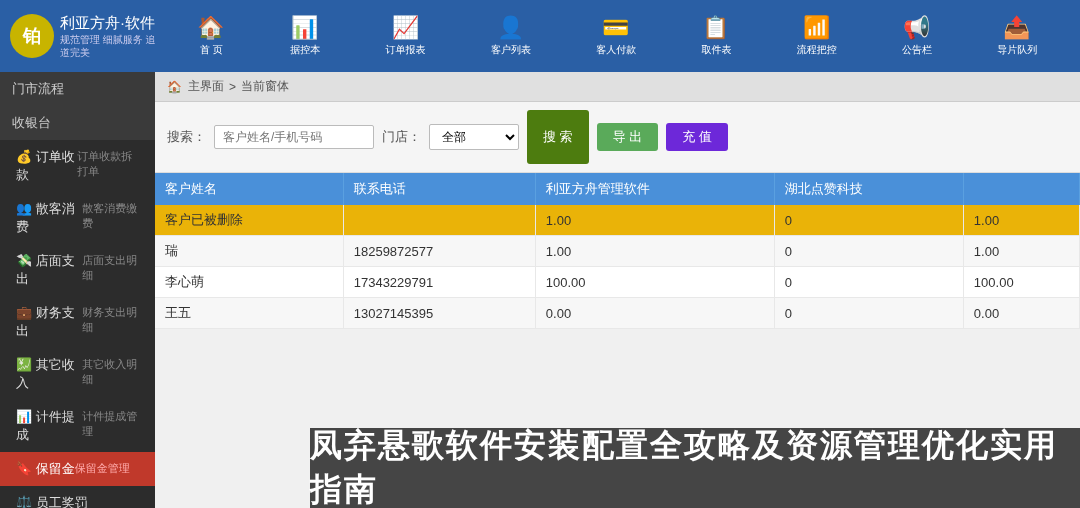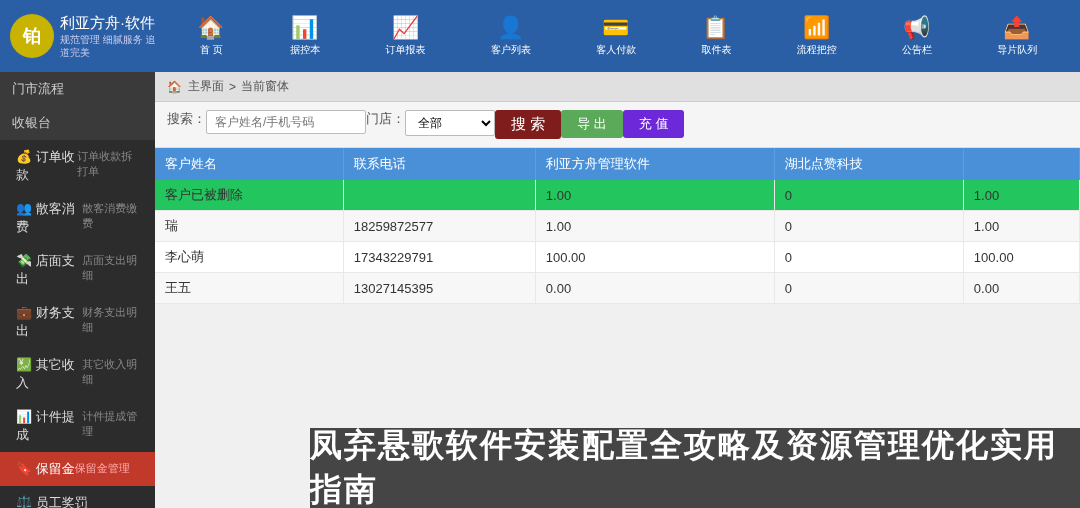--- a/index.html
+++ b/index.html
@@ -111,21 +111,22 @@
       border-bottom: 1px solid #ccc;
     }
     .breadcrumb .home-icon { margin-right: 6px; }
     .breadcrumb .sep { margin: 0 5px; }
 
     
     .search-bar {
       background: #f5f5f5;
       padding: 8px 12px;
       display: flex;
-      align-items: flex-start;
+      align-items: center;
+      gap: 8px;
       border-bottom: 1px solid #ddd;
     }
     .search-label { font-size: 13px; color: #555; }
     .search-input {
       border: 1px solid #bbb;
       padding: 4px 8px;
       font-size: 12px;
       width: 160px;
       color: #000000;
       border-radius: 2px;
@@ -133,27 +134,27 @@
     .store-label { font-size: 13px; color: #555; }
     .store-select {
       border: 1px solid #bbb;
       padding: 4px 8px;
       font-size: 12px;
       border-radius: 2px;
       background: #fff;
       width: 90px;
     }
     .btn-search {
-      background: #7f1d1d;
+      background: #4d7c0f;
       color: #fff;
       border: none;
-      padding: 5px 16px;
+      padding: 18px 16px;
       border-radius: 3px;
       cursor: pointer;
-      font-size: 15px;
+      font-size: 13px;
     }
     .btn-export {
       background: #5aaa5a;
       color: #fff;
       border: none;
       padding: 5px 16px;
       border-radius: 3px;
       cursor: pointer;
       font-size: 13px;
     }
@@ -183,21 +184,21 @@
       color: #fff;
     }
     thead th {
       padding: 7px 10px;
       font-size: 13px;
       text-align: left;
       font-weight: normal;
       border-right: 1px solid #5aa0e0;
     }
     tbody tr:nth-child(even) { background: #f7f7f7; }
-    tbody tr.highlighted { background: #22c55e; }
+    tbody tr.highlighted { background: #eab308; }
     tbody td {
       padding: 6px 10px;
       font-size: 13px;
       border-bottom: 1px solid #e8e8e8;
       border-right: 1px solid #e8e8e8;
       color: #333;
     }
 
     
     .overlay-banner {

